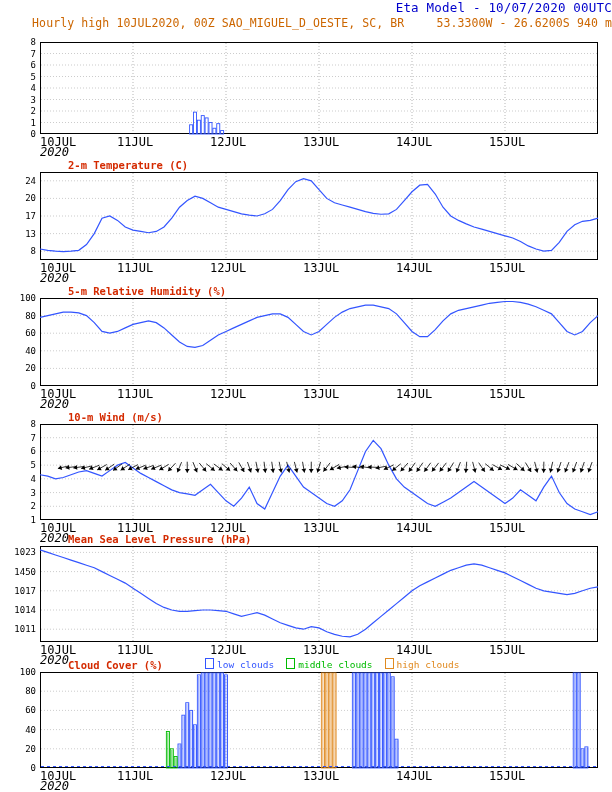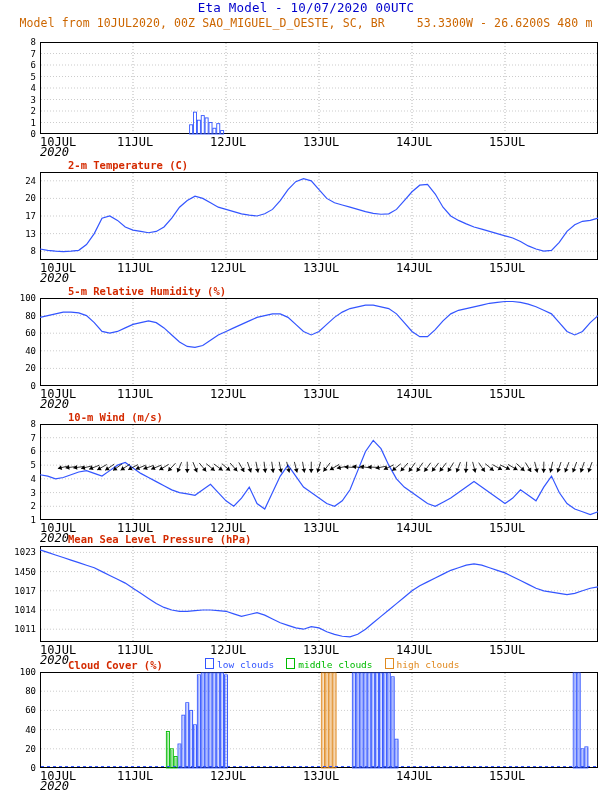--- a/index.html
+++ b/index.html
@@ -1,38 +1,38 @@
 <!DOCTYPE html>
 <html><head>
 <meta charset="utf-8">
 <style>
   html,body{margin:0;padding:0;background:#ffffff;}
   body{width:612px;height:792px;font-family:"DejaVu Sans",sans-serif;position:relative;overflow:hidden;}
-  .hdr{position:absolute;left:0;top:0;width:612px;text-align:center;}
+  .hdr{position:absolute;left:0;top:0;width:612px;text-align:right;}
   .hdr .l1{color:#0000cc;font-size:12.5px;font-family:"DejaVu Sans Mono",monospace;letter-spacing:.2px;}
   .hdr .l2{color:#cc6600;font-size:11.5px;font-family:"DejaVu Sans Mono",monospace;letter-spacing:.1px;margin-top:1px;}
   .panel{position:absolute;left:0;}
   .plotbox{position:absolute;border:1px solid #000;background:#fff;box-sizing:border-box;}
   .ptitle{position:absolute;color:#d42a00;font-size:10.5px;font-family:"DejaVu Sans Mono",monospace;font-weight:bold;white-space:nowrap;}
   .ylab{position:absolute;right:0;font-size:9px;font-family:"DejaVu Sans Mono",monospace;color:#000;text-align:right;transform:translateY(-50%);white-space:nowrap;}
   .xlab{position:absolute;font-size:12px;font-family:"DejaVu Sans Mono",monospace;color:#000;white-space:nowrap;}
   .xlab.yr{color:#000;font-style:italic;}
   svg{display:block;position:absolute;left:0;top:0;overflow:visible;}
   .legend{position:absolute;font-size:9.5px;font-family:"DejaVu Sans Mono",monospace;white-space:nowrap;}
   .lgsw{display:inline-block;width:7px;height:9px;border:1px solid #000;vertical-align:-1px;margin-right:3px;}
 </style>
 </head>
 <body>
 
 <div class="hdr">
   <div class="l1">Eta Model - 10/07/2020 00UTC</div>
   <div class="l2">
-    <span>Model from 10JUL2020, 00Z   SAO_MIGUEL_D_OESTE, SC, BR</span>
+    <span>Hourly high 10JUL2020, 00Z   SAO_MIGUEL_D_OESTE, SC, BR</span>
     <span style="display:inline-block;width:18px"></span>
-    <span>53.3300W - 26.6200S     480  m</span>
+    <span>53.3300W - 26.6200S     940  m</span>
   </div>
 </div>
 
 <div id="panels">
     <div class="panel" style="left: 0px; top: 0px; width: 612px;">
       <div class="ptitle" style="left: 68px; top: 29px; margin-top: 17px;">Precipitation (mm/h)</div>
       <div class="plotbox" style="left: 40px; top: 42px; width: 558px; height: 92px;"></div>
       <div class="ylab" style="width: 36px; left: 0px; top: 134px;">0</div>
       <div class="ylab" style="width: 36px; left: 0px; top: 122.5px;">1</div>
       <div class="ylab" style="width: 36px; left: 0px; top: 111px;">2</div>

